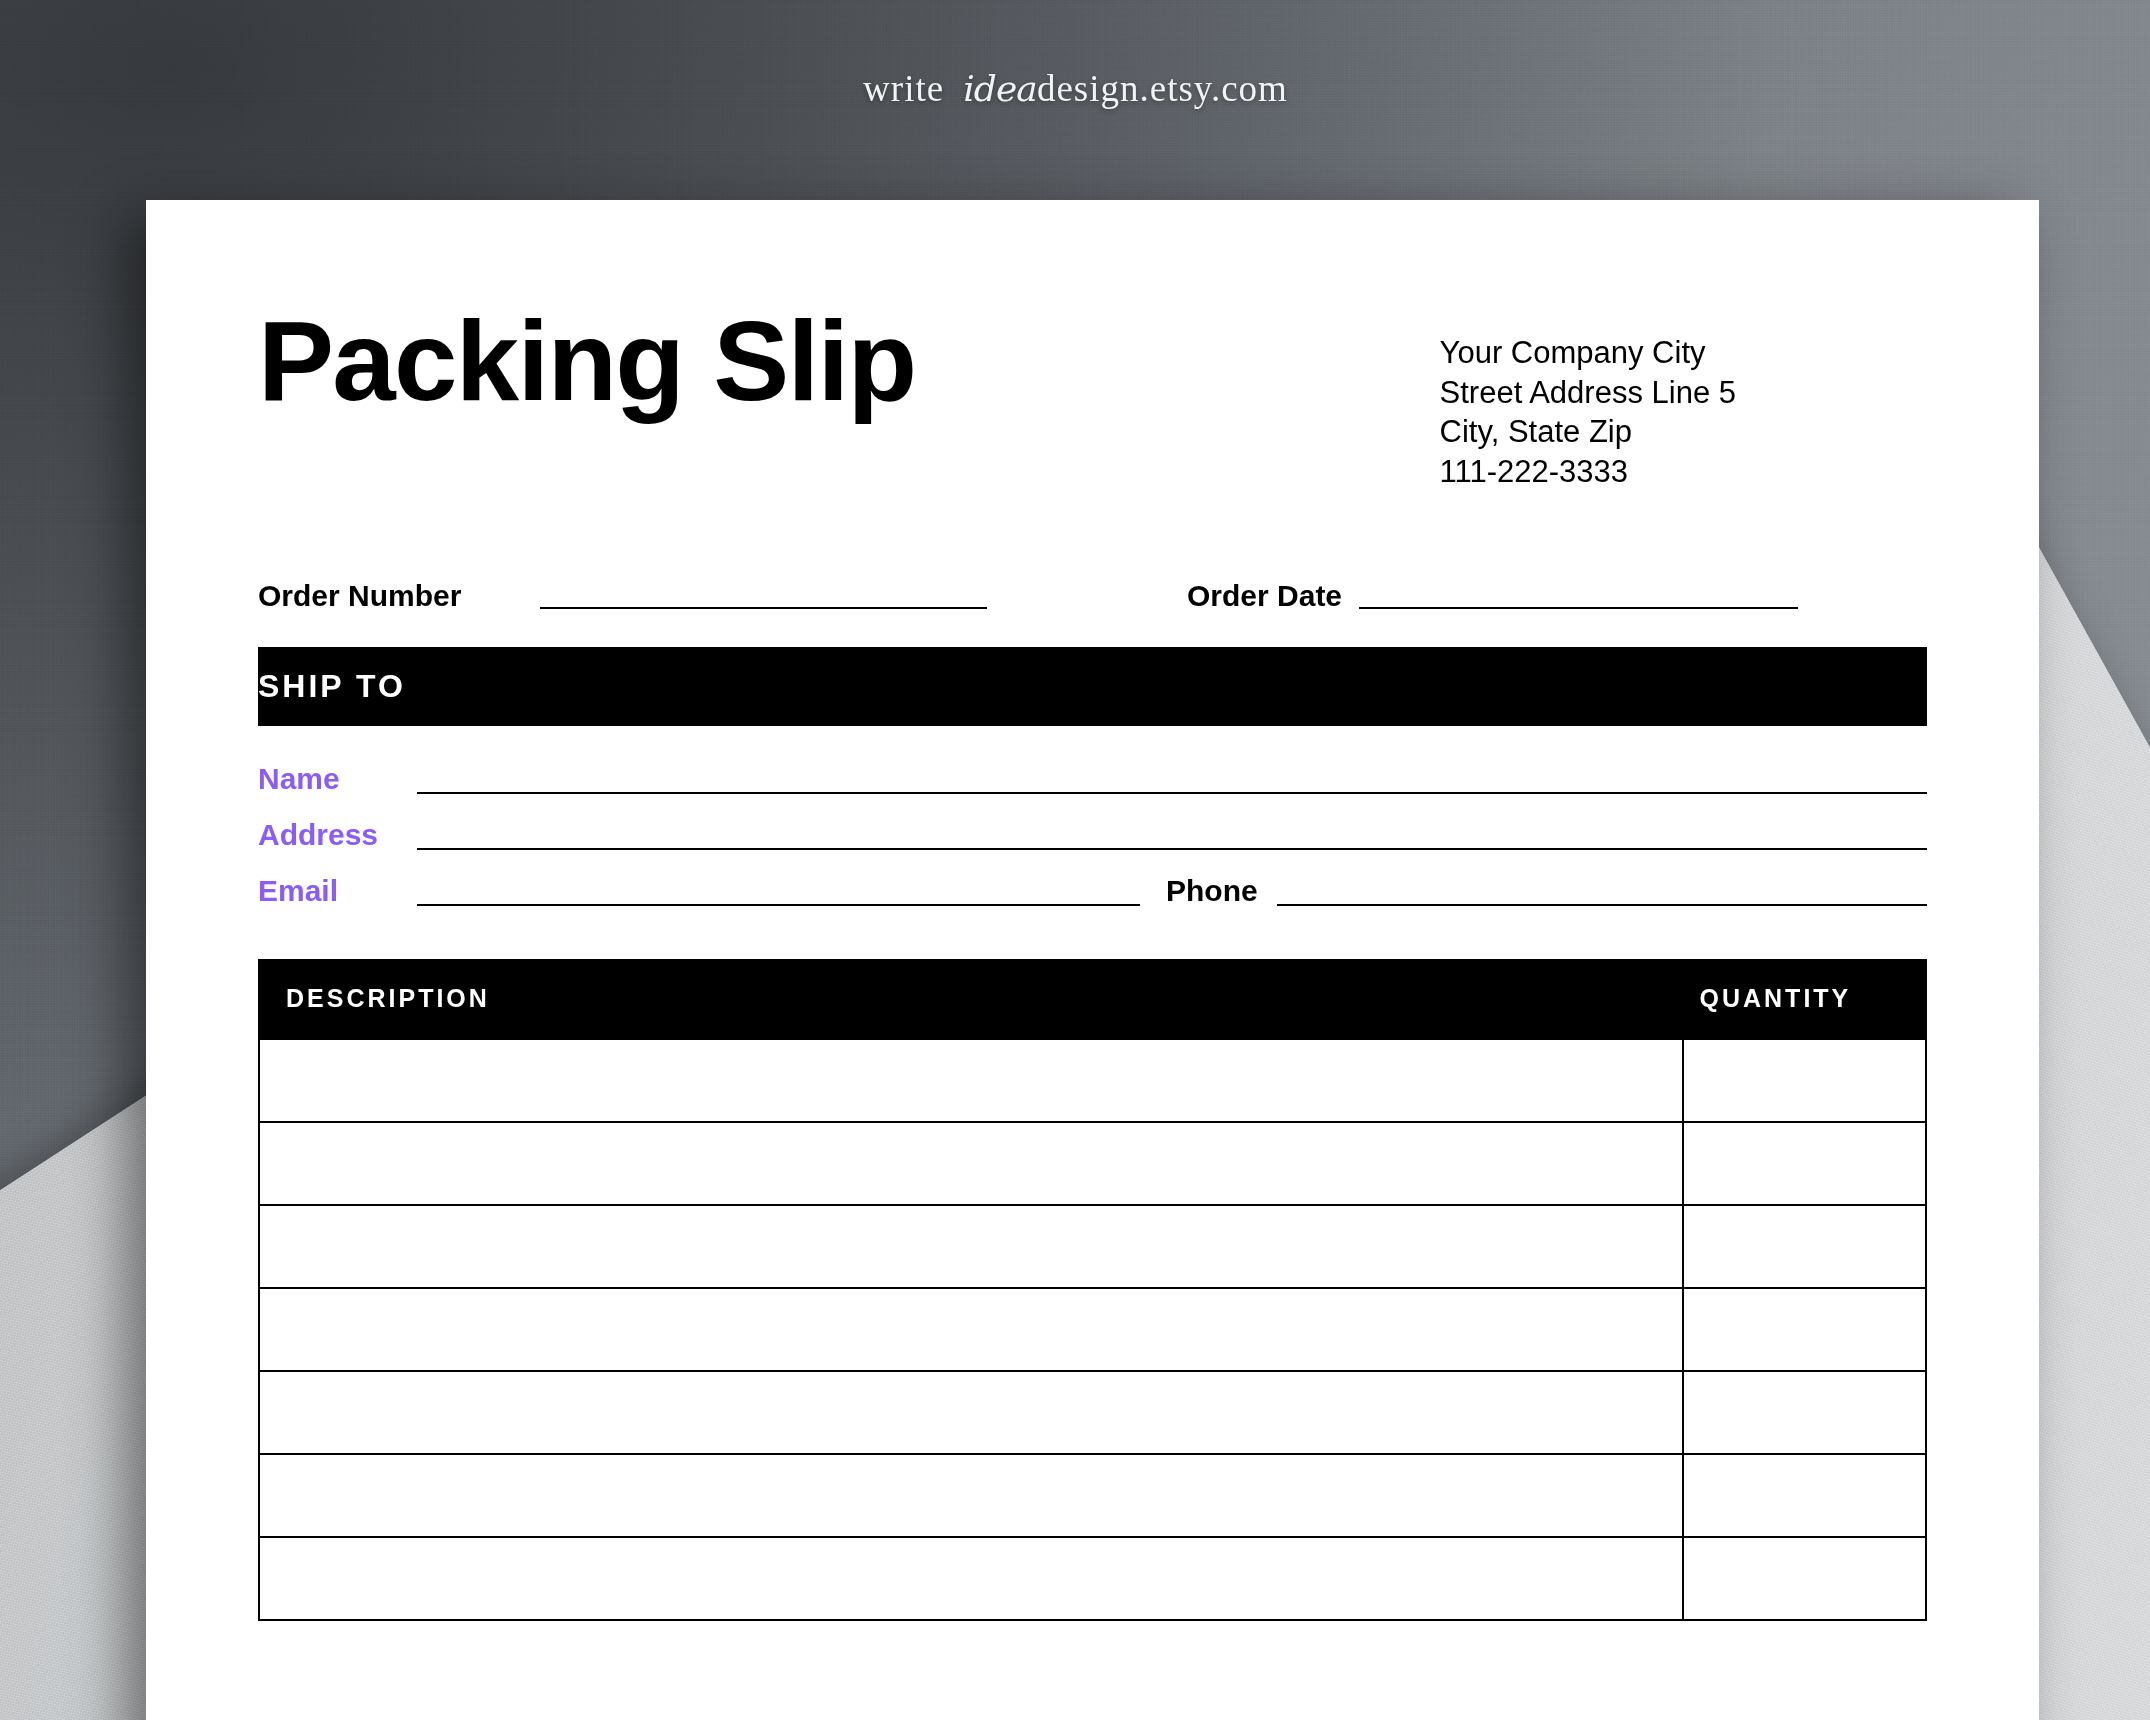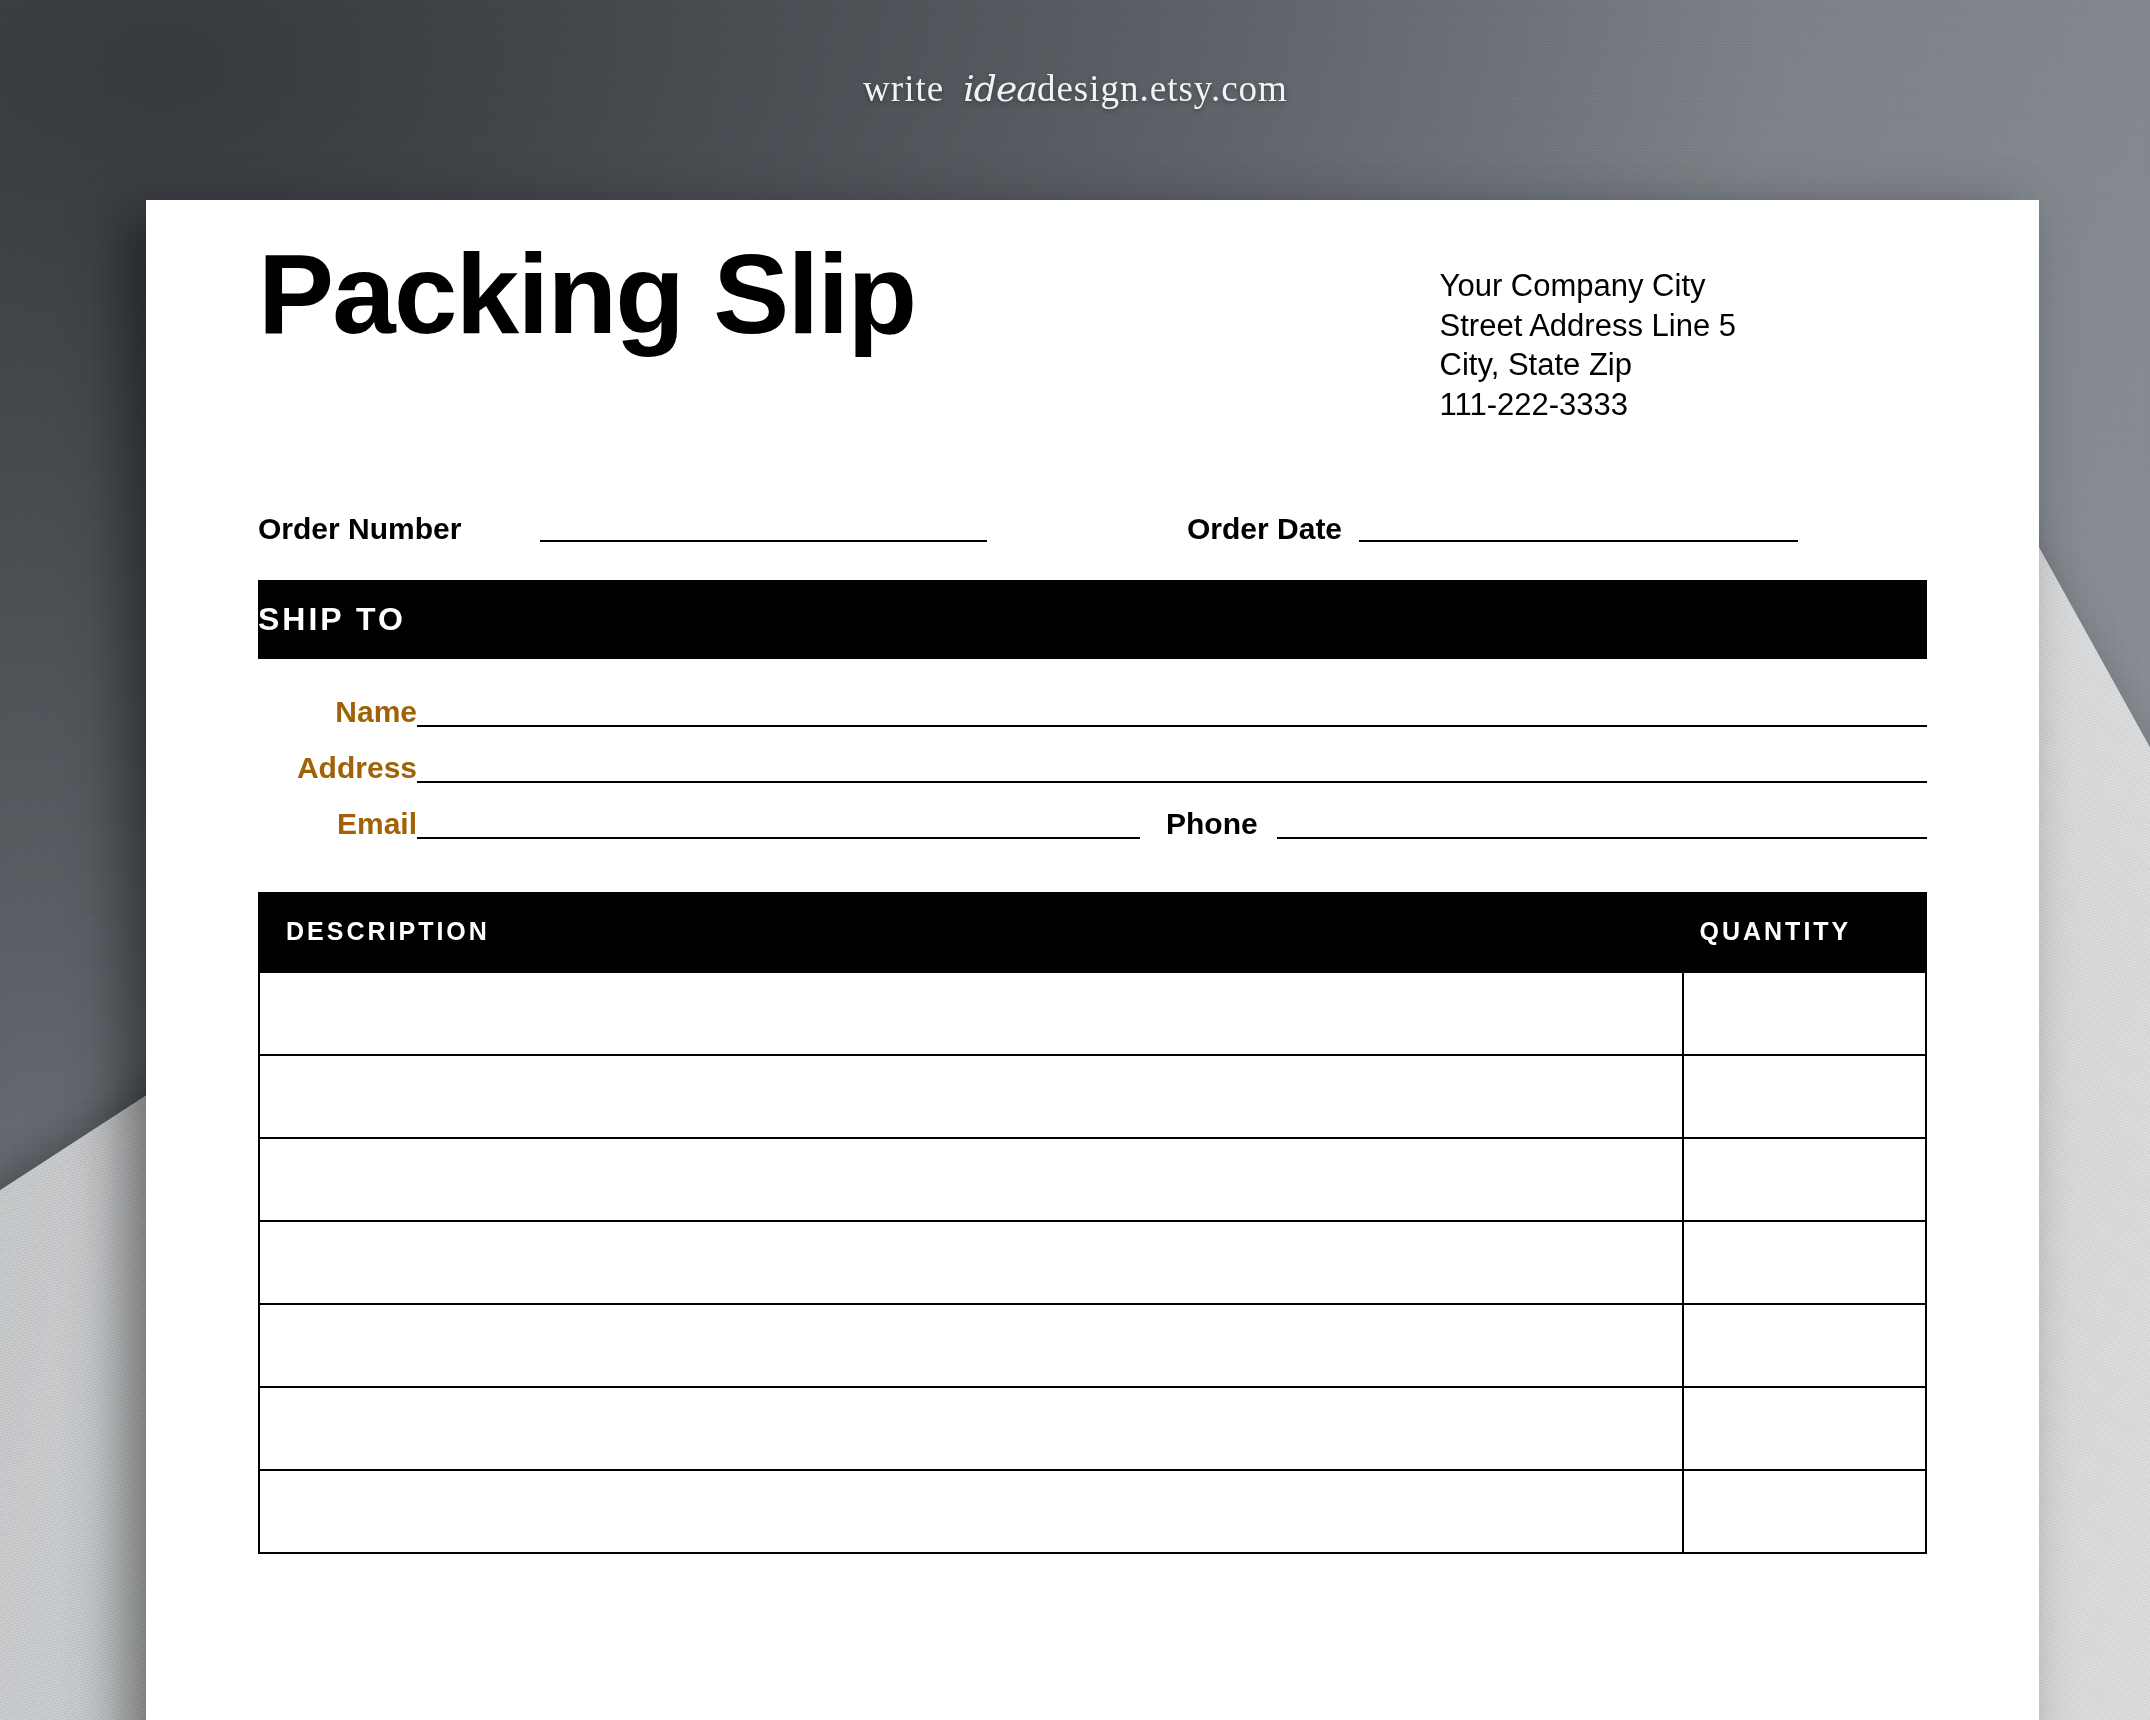--- a/index.html
+++ b/index.html
@@ -91,21 +91,21 @@
   .sheet-inner {
     position: absolute;
     left: 112px; right: 112px; top: 0;
   }
 
   
   .doc-head {
     display: flex;
     align-items: flex-start;
     justify-content: space-between;
-    padding-top: 37px;
+    padding-top: 104px;
   }
   .doc-title {
     font-size: 114px;
     font-weight: 700;
     letter-spacing: -1.7px;
     line-height: 1;
     color: #000;
   }
   .company-block {
     padding-top: 29px;
@@ -171,24 +171,23 @@
     margin-top: 38px;
   }
   .shipto-row {
     display: flex;
     align-items: flex-end;
     margin-bottom: 26px;
   }
   .shipto-label {
     font-size: 30px;
     font-weight: 700;
-    color: #a16207;
+    color: #8b5cf6;
     line-height: 1;
     width: 159px;
-    text-align: right;
   }
   .line-full { flex: 1; border-bottom: 2.6px solid #000; }
   .line-email { width: 723px; border-bottom: 2.6px solid #000; }
   .phone-label {
     font-size: 30px; font-weight: 700; color: #000;
     margin-left: 26px; line-height: 1; white-space: nowrap;
   }
   .line-phone { flex: 1; border-bottom: 2.6px solid #000; margin-left: 19px; }
 
   

